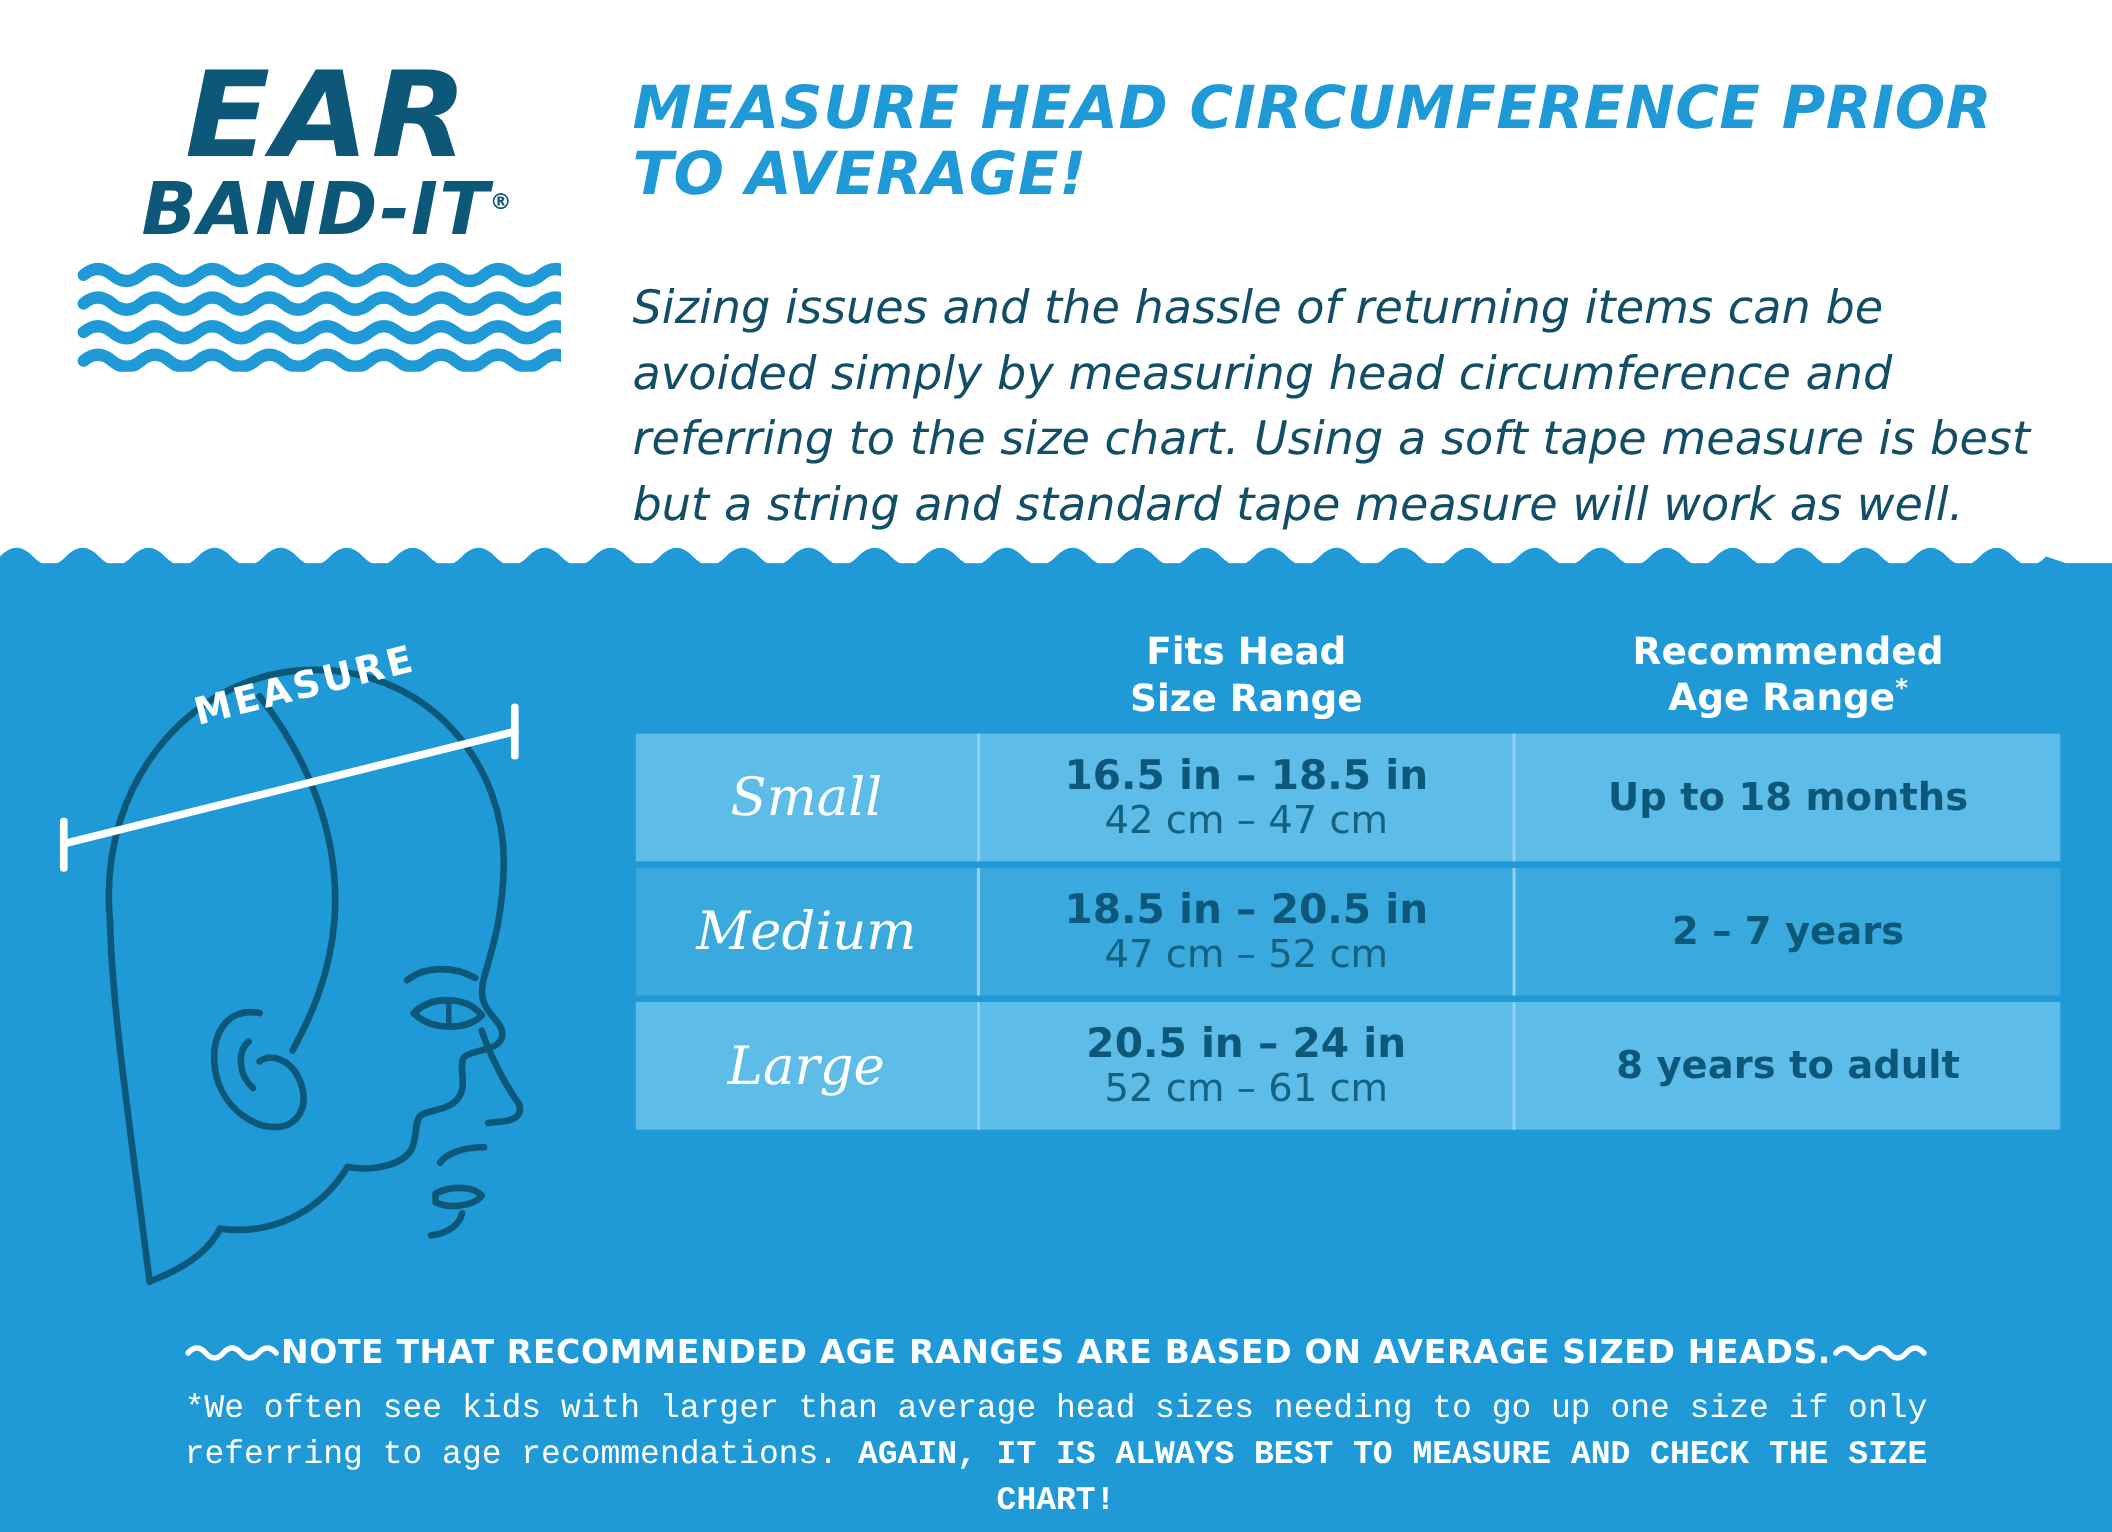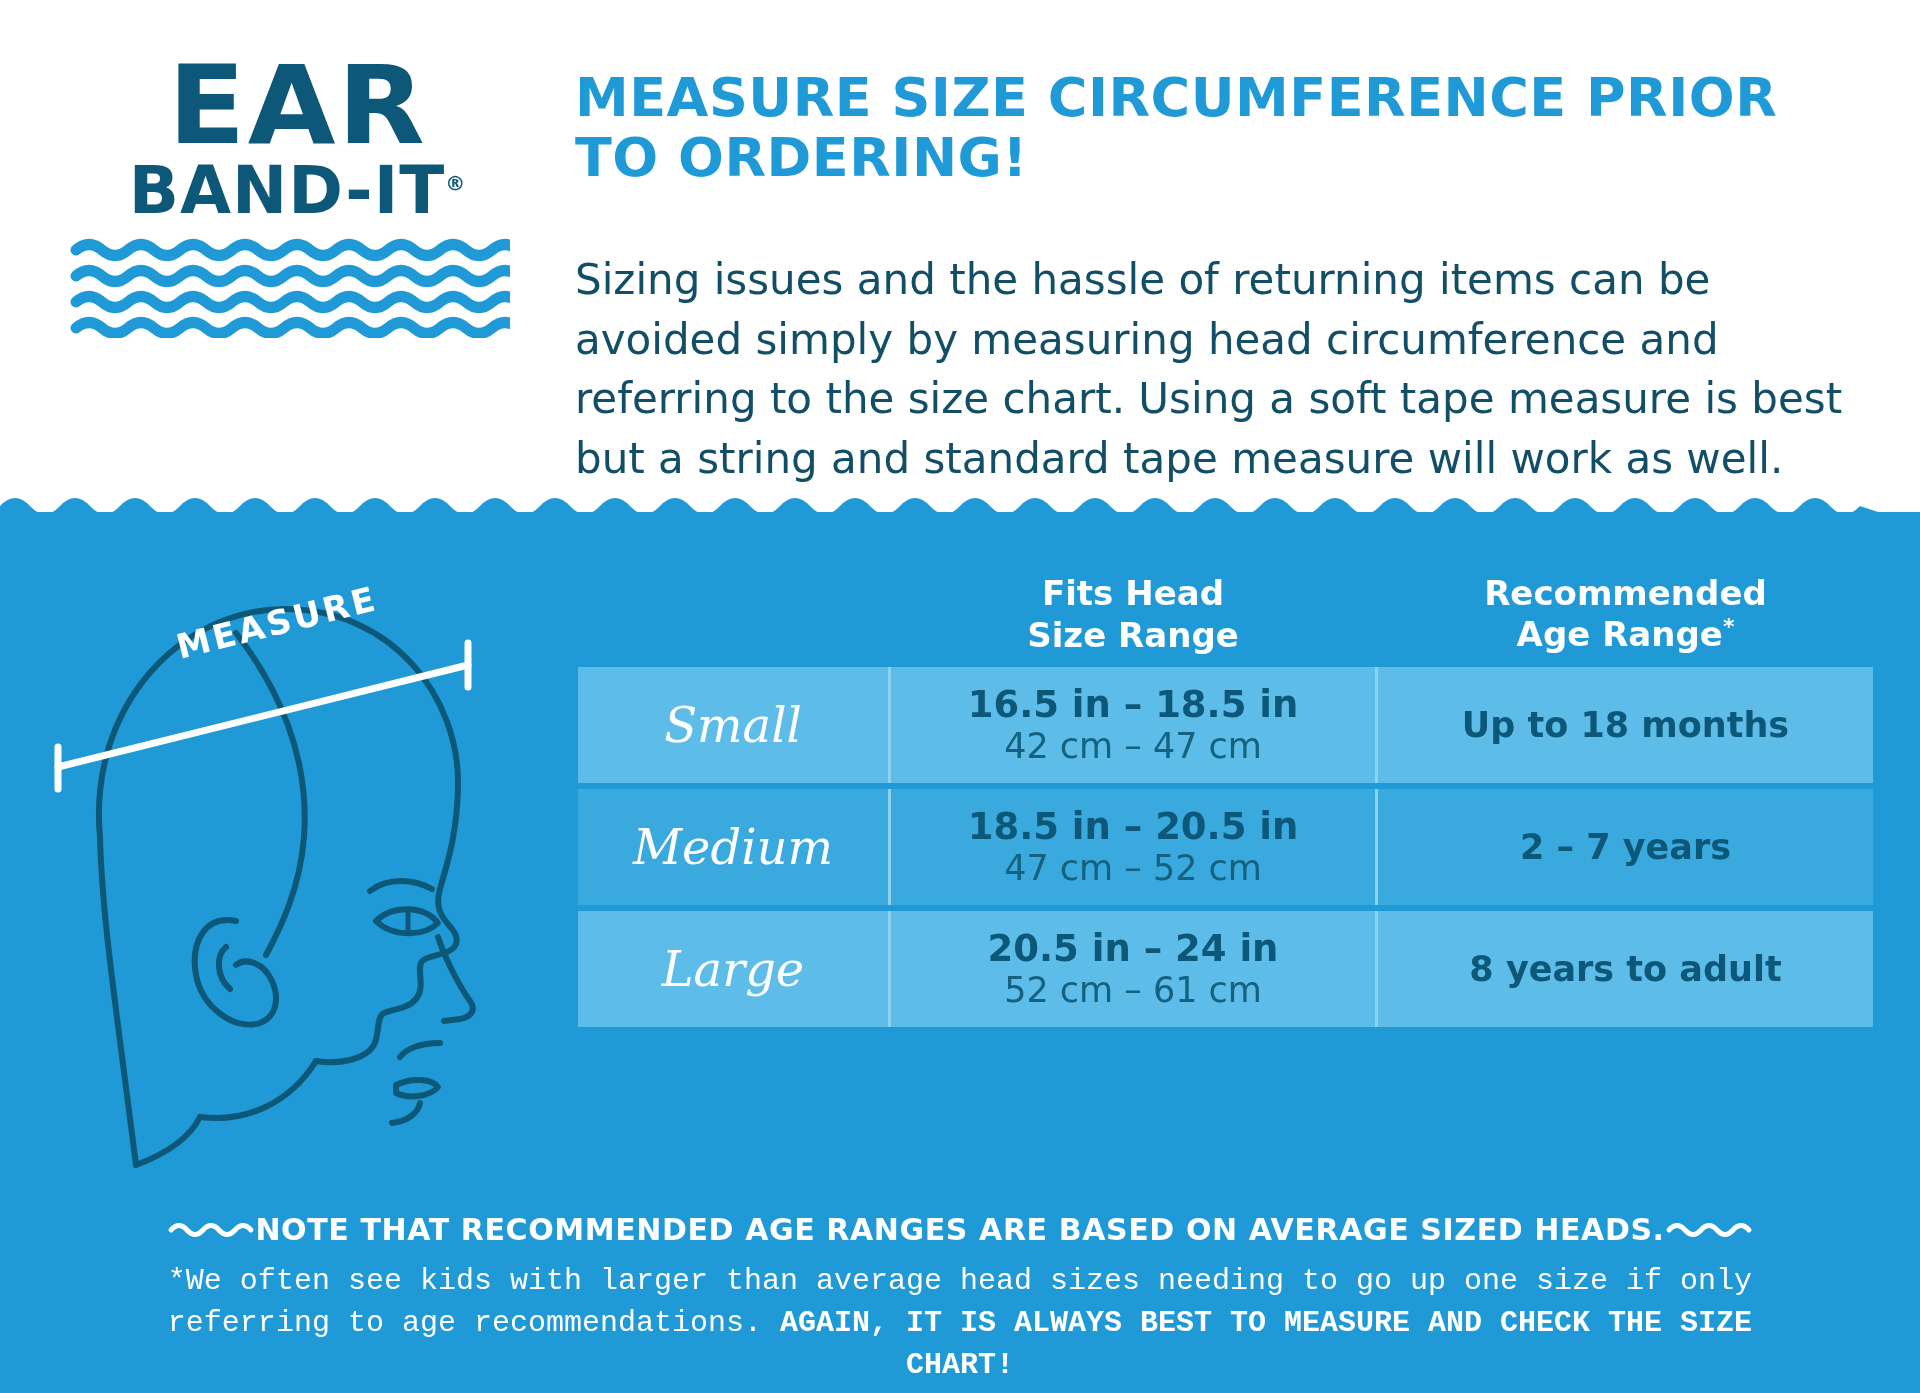--- a/index.html
+++ b/index.html
@@ -22,20 +22,21 @@
     overflow: hidden;
   }
 
   
   #top-section {
     position: absolute;
     left: 0; top: 0;
     width: 1920px;
     height: 512px;
     background: #ffffff;
+    font-style: italic;
   }
 
   #logo-block {
     position: absolute;
     left: 70px;
     top: 55px;
     width: 455px;
   }
   .logo-ear {
     font-family: "DejaVu Sans", sans-serif;
@@ -245,21 +246,21 @@
       <svg id="logo-waves" viewBox="0 0 440 100">
         <g fill="none" stroke="#1f9ad6" stroke-width="11" stroke-linecap="round">
           <path d="M6 12 q13 -11 26 0 q13 11 26 0 q13 -11 26 0 q13 11 26 0 q13 -11 26 0 q13 11 26 0 q13 -11 26 0 q13 11 26 0 q13 -11 26 0 q13 11 26 0 q13 -11 26 0 q13 11 26 0 q13 -11 26 0 q13 11 26 0 q13 -11 26 0 q13 11 26 0 q13 -11 26 0"></path>
           <path d="M6 38 q13 -11 26 0 q13 11 26 0 q13 -11 26 0 q13 11 26 0 q13 -11 26 0 q13 11 26 0 q13 -11 26 0 q13 11 26 0 q13 -11 26 0 q13 11 26 0 q13 -11 26 0 q13 11 26 0 q13 -11 26 0 q13 11 26 0 q13 -11 26 0 q13 11 26 0 q13 -11 26 0"></path>
           <path d="M6 64 q13 -11 26 0 q13 11 26 0 q13 -11 26 0 q13 11 26 0 q13 -11 26 0 q13 11 26 0 q13 -11 26 0 q13 11 26 0 q13 -11 26 0 q13 11 26 0 q13 -11 26 0 q13 11 26 0 q13 -11 26 0 q13 11 26 0 q13 -11 26 0 q13 11 26 0 q13 -11 26 0"></path>
           <path d="M6 90 q13 -11 26 0 q13 11 26 0 q13 -11 26 0 q13 11 26 0 q13 -11 26 0 q13 11 26 0 q13 -11 26 0 q13 11 26 0 q13 -11 26 0 q13 11 26 0 q13 -11 26 0 q13 11 26 0 q13 -11 26 0 q13 11 26 0 q13 -11 26 0 q13 11 26 0 q13 -11 26 0"></path>
         </g>
       </svg>
     </div>
 
-    <div id="headline">MEASURE SIZE CIRCUMFERENCE PRIOR TO ORDERING!</div>
+    <div id="headline">MEASURE HEAD CIRCUMFERENCE PRIOR TO AVERAGE!</div>
     <div id="intro-paragraph">Sizing issues and the hassle of returning items can be avoided simply by measuring head circumference and referring to the size chart. Using a soft tape measure is best but a string and standard tape measure will work as well.</div>
   </div>
 
   <svg id="wave-divider" viewBox="0 0 1920 40" preserveAspectRatio="none">
     <path d="M0 40 L0 20
              q15 -16 30 0 q15 16 30 0 q15 -16 30 0 q15 16 30 0 q15 -16 30 0 q15 16 30 0
              q15 -16 30 0 q15 16 30 0 q15 -16 30 0 q15 16 30 0 q15 -16 30 0 q15 16 30 0
              q15 -16 30 0 q15 16 30 0 q15 -16 30 0 q15 16 30 0 q15 -16 30 0 q15 16 30 0
              q15 -16 30 0 q15 16 30 0 q15 -16 30 0 q15 16 30 0 q15 -16 30 0 q15 16 30 0
              q15 -16 30 0 q15 16 30 0 q15 -16 30 0 q15 16 30 0 q15 -16 30 0 q15 16 30 0

